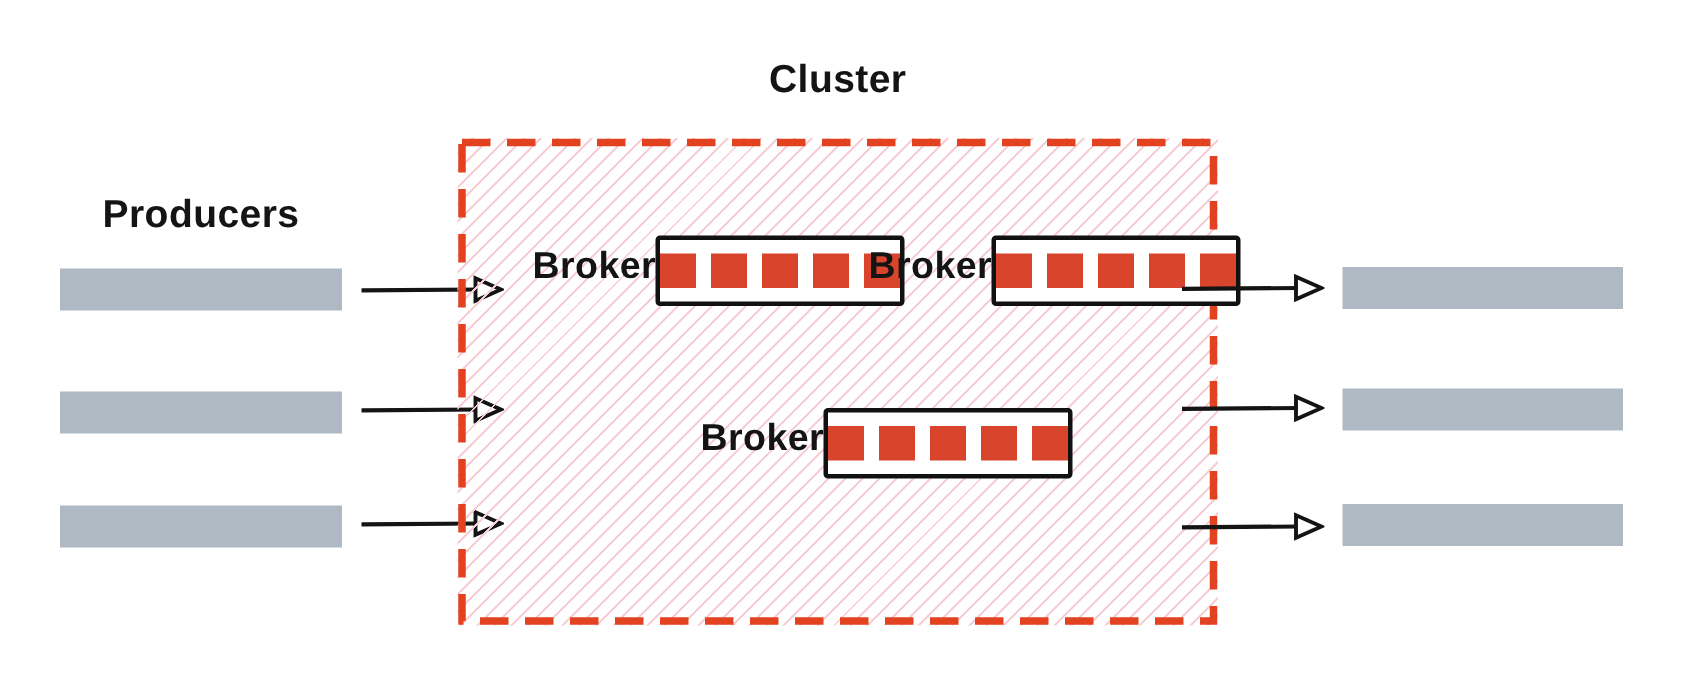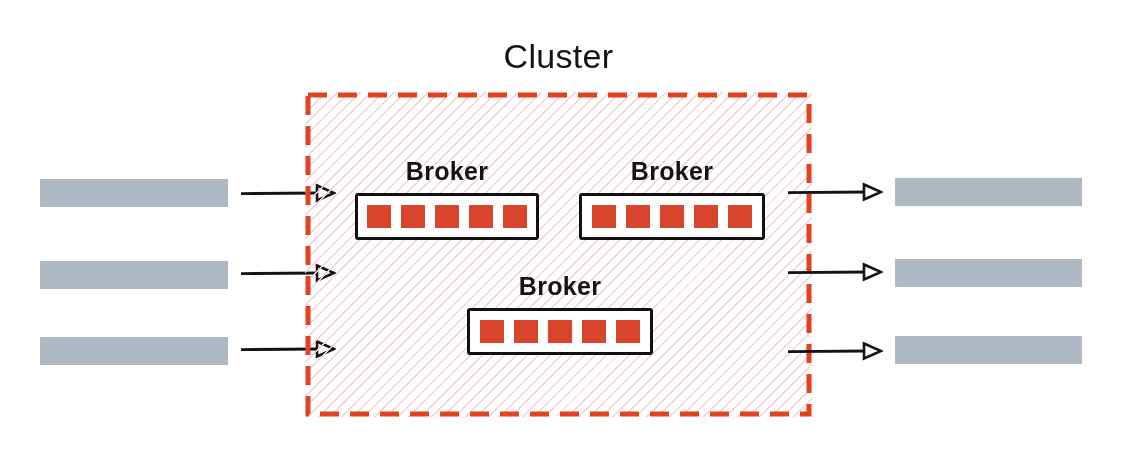--- a/index.html
+++ b/index.html
@@ -12,22 +12,22 @@
     position: relative;
     width: 1124px;
     height: 458px;
     background: #ffffff;
     overflow: hidden;
     color: #141414;
   }
   .section-label {
     position: absolute;
     text-align: center;
-    font-size: 34px;
-    font-weight: 400;
+    font-size: 26px;
+    font-weight: 700;
     letter-spacing: 0.3px;
     line-height: 1.1;
     color: #141414;
     white-space: nowrap;
   }
   .stream-bar {
     position: absolute;
     width: 188px;
     height: 28px;
     background: #aeb9c4;
@@ -54,21 +54,21 @@
   .cluster-border-svg {
     position: absolute;
     left: 0;
     top: 0;
     width: 100%;
     height: 100%;
   }
   .broker {
     position: absolute;
     display: flex;
-    flex-direction: column;
+    flex-direction: row;
     align-items: center;
   }
   .broker-label {
     font-size: 25px;
     font-weight: 600;
     letter-spacing: 0.3px;
     line-height: 1.15;
     color: #141414;
     margin-bottom: 7px;
     white-space: nowrap;
@@ -90,20 +90,21 @@
     width: 24px;
     height: 23px;
     background: #d9452c;
   }
 </style>
 </head>
 <body>
 
 <div class="canvas">
 
+  <div class="section-label" style="left:40px; top:128px; width:188px;">Producers</div>
   <div class="stream-bar" style="left:40px; top:179px;"></div>
   <div class="stream-bar" style="left:40px; top:261px;"></div>
   <div class="stream-bar" style="left:40px; top:337px;"></div>
 
   <svg class="arrow" style="left:240px; top:181px;" viewBox="0 0 96 24">
     <line x1="1" y1="12.6" x2="80" y2="12" stroke="#141414" stroke-width="2.8"></line>
     <polygon points="77,4.5 94,12 77,19.5" fill="#ffffff" stroke="#141414" stroke-width="2.6" stroke-linejoin="miter"></polygon>
   </svg>
   <svg class="arrow" style="left:240px; top:261px;" viewBox="0 0 96 24">
     <line x1="1" y1="12.6" x2="80" y2="12" stroke="#141414" stroke-width="2.8"></line>

